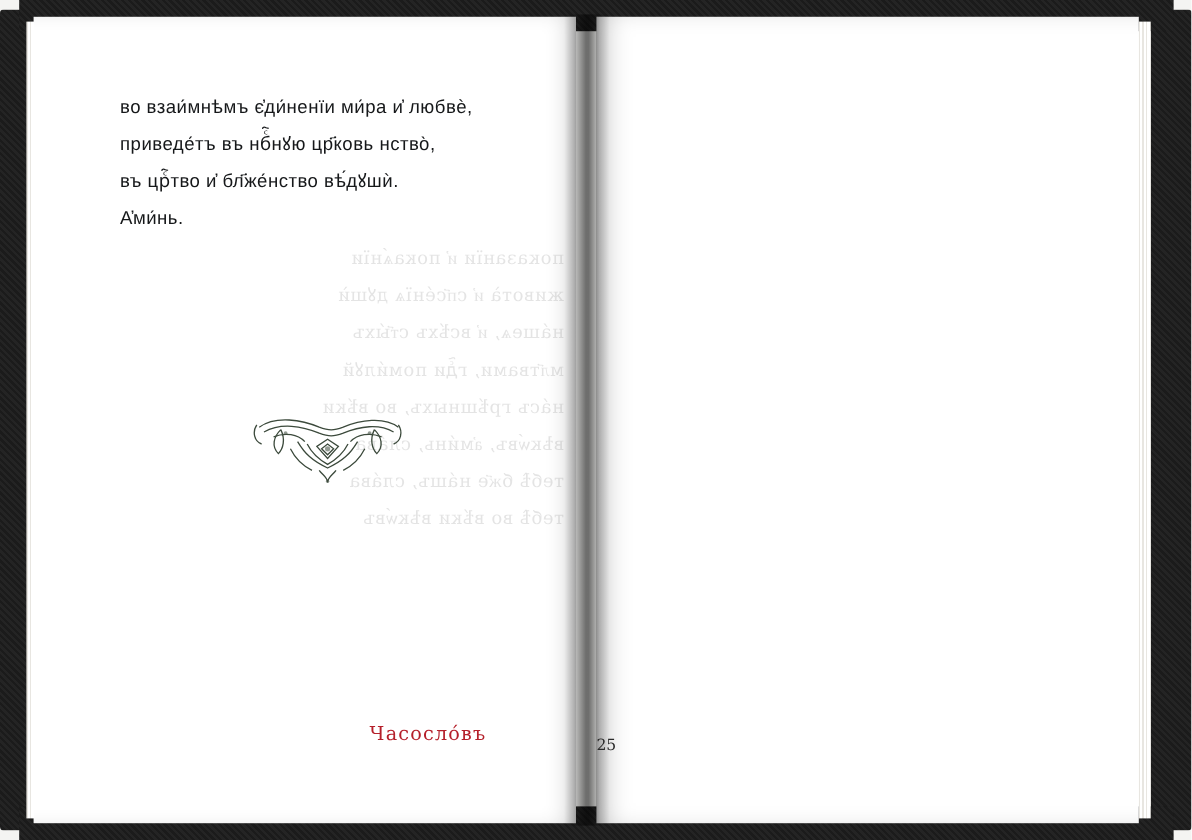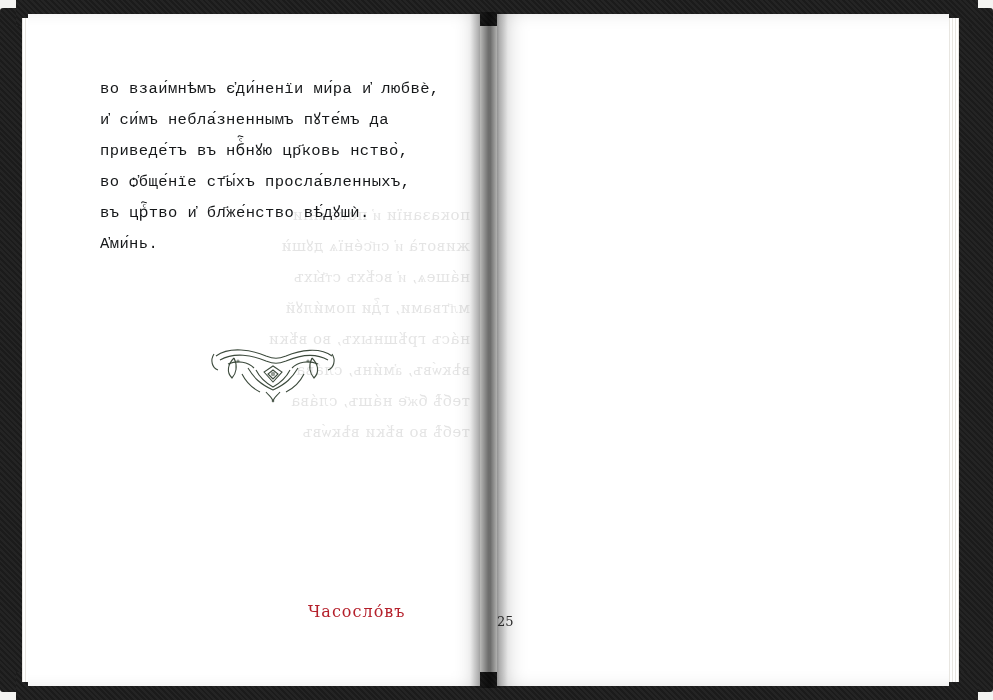--- a/index.html
+++ b/index.html
@@ -89,21 +89,21 @@
   .ghost-left  { left: 62px;  top: 186px; width: 380px; }
 
   
   .content {
     position: absolute;
     z-index: 5;
   }
   .left-content  { left: 72px;  top: 60px;  width: 370px; }
 
   .csl {
-    font-family: Liberation Mono, monospace;
+    font-family: Liberation Sans, sans-serif;
     color: #16181a;
     font-size: 15.5px;
     line-height: 31px;
     letter-spacing: 0.4px;
   }
 
   .para-left p { margin: 0; white-space: nowrap; }
 
   
   .tailpiece {
@@ -154,23 +154,21 @@
 живота̀ и҆ сп҃се́нїѧ дꙋшѝ
 на́шеѧ, и҆ всѣ́хъ ст҃ы́хъ
 мл҃твами, гдⷭ҇и поми́лꙋй
 на́съ грѣ́шныхъ, во вѣ́ки
 вѣкѡ́въ, а҆ми́нь, сла́ва
 тебѣ̀ бж҃е на́шъ, сла́ва
 тебѣ̀ во вѣ́ки вѣкѡ́въ</div>
 
     <div class="content left-content csl para-left">
       <p>во взаи́мнѣмъ є҆ди́ненїи ми́ра и҆ любвѐ,</p>
-      <p>и҆ си́мъ небла́зненнымъ пꙋте́мъ да</p>
       <p>приведе́тъ въ нбⷭ҇нꙋю цр҃ковь нство̀,</p>
-      <p>во ѻ҆бще́нїе ст҃ы́хъ просла́вленныхъ,</p>
       <p>въ црⷭ҇тво и҆ бл҃же́нство вѣ́дꙋшѝ.</p>
       <p>А҆ми́нь.</p>
     </div>
 
     <div class="tailpiece">
       <svg viewBox="0 0 130 62" width="130" height="62">
         <g fill="none" stroke="#3c4a3c" stroke-width="1.1">
           <path d="M8 12 C22 2, 44 6, 58 12 C66 15, 70 15, 78 12 C92 6, 112 3, 124 12"></path>
           <path d="M12 16 C26 8, 44 11, 58 17 C66 20, 70 20, 78 17 C92 11, 108 9, 120 16"></path>
           <path d="M20 20 C30 16, 40 18, 46 24"></path>

